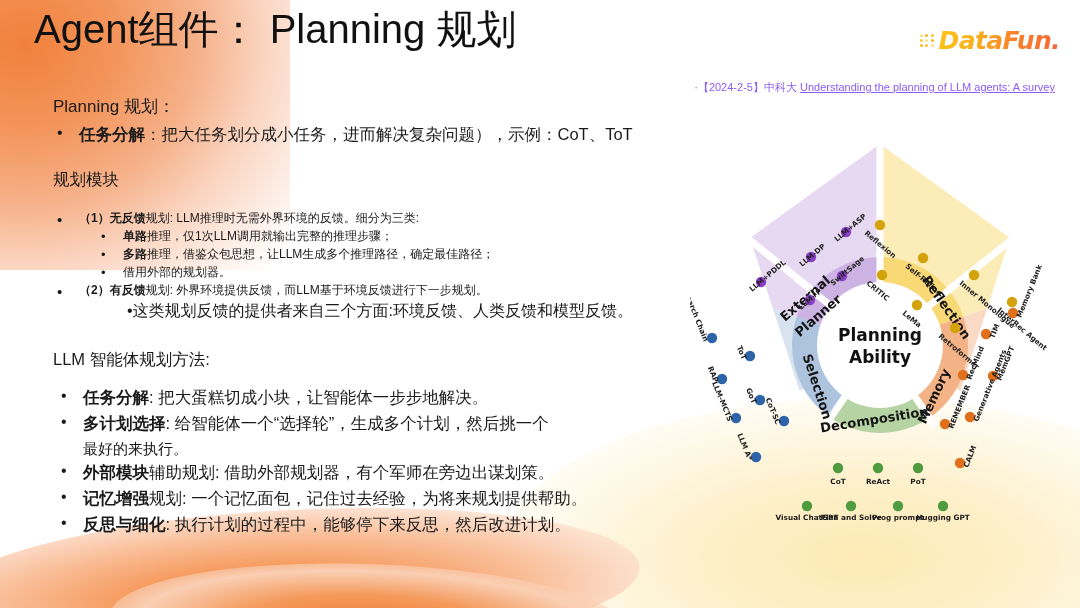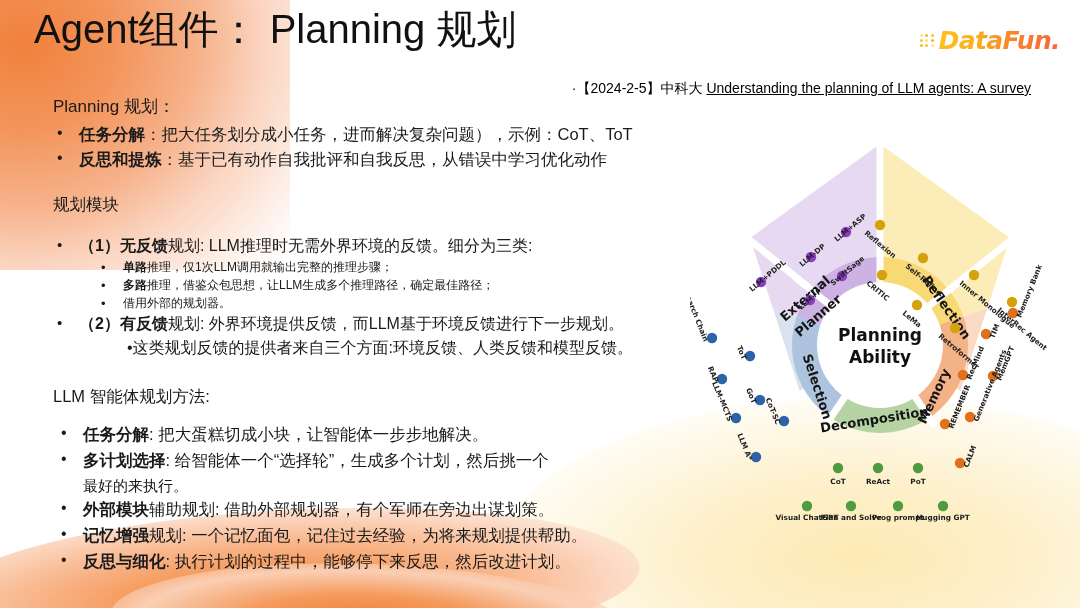--- a/index.html
+++ b/index.html
@@ -57,38 +57,38 @@
   .logo-dots i.d3{background:#fde08a;}
   .logo-text{
     font-size:25px;font-weight:700;font-style:italic;letter-spacing:-0.6px;
     background:linear-gradient(95deg,#fcc21b 0%,#fbb01c 30%,#f9822b 62%,#f4663a 100%);
     -webkit-background-clip:text;background-clip:text;color:transparent;
     font-family:"DejaVu Sans",sans-serif;
   }
 
   
   .citation{
-    position:absolute;right:49px;top:80px;
-    font-size:14px;color:#000000;white-space:nowrap;
+    position:absolute;right:25px;top:80px;
+    font-size:11px;color:#8b5cf6;white-space:nowrap;
   }
   .citation .u{text-decoration:underline;}
 
   
   .content{position:absolute;left:53px;top:95px;width:700px;}
   .lead{font-size:17px;margin:0 0 3px 0;line-height:1.42;}
   .b{font-weight:700;}
   ul{list-style:none;margin:0;padding:0;}
   li{position:relative;font-size:16.5px;line-height:1.5;padding-left:26px;}
   li:before{content:"•";position:absolute;left:4px;top:-1px;font-size:16px;}
   li.sub{padding-left:70px;font-size:12px;}
   li.sub:before{left:48px;}
   li.tight:before{font-size:13px;top:0px;}
   .sec-head{font-size:16.5px;margin:22px 0 18px 0;}
   .sec-head2{font-size:16.5px;margin:26px 0 14px 0;}
-  .nb{font-size:16px;line-height:1.52;padding-left:26px;position:relative;}
+  .nb{font-size:12px;line-height:1.52;padding-left:26px;position:relative;}
   .nb:before{content:"•";position:absolute;left:4px;font-size:15px;}
   .inline-note{font-size:16px;line-height:1.5;padding-left:74px;}
   .m-list li{font-size:16.5px;line-height:1.56;padding-left:30px;}
   .m-list li:before{left:8px;}
   .cont{padding-left:30px;font-size:15px;line-height:1.56;}
 
   
   .diagram{position:absolute;left:690px;top:130px;width:380px;height:420px;}
   .diagram svg{display:block;width:380px;height:420px;}
   .ringlabel{font-family:"DejaVu Sans",sans-serif;font-weight:700;fill:#141414;font-size:13px;}
@@ -126,23 +126,20 @@
 </div>
 
 <div class="content">
 
   <p class="lead">Planning 规划：</p>
 
   <ul>
     <li>
       <span class="b">任务分解</span><span>：把大任务划分成小任务，进而解决复杂问题），示例：CoT、ToT</span>
     </li>
-    <li>
-      <span class="b">反思和提炼</span><span>：基于已有动作自我批评和自我反思，从错误中学习优化动作</span>
-    </li>
   </ul>
 
   <div class="sec-head">规划模块</div>
 
   <div class="nb">
     <span class="b">（1）</span><span class="b">无反馈</span><span>规划: LLM推理时无需外界环境的反馈。细分为三类:</span>
   </div>
 
   <ul>
     <li class="sub tight">

